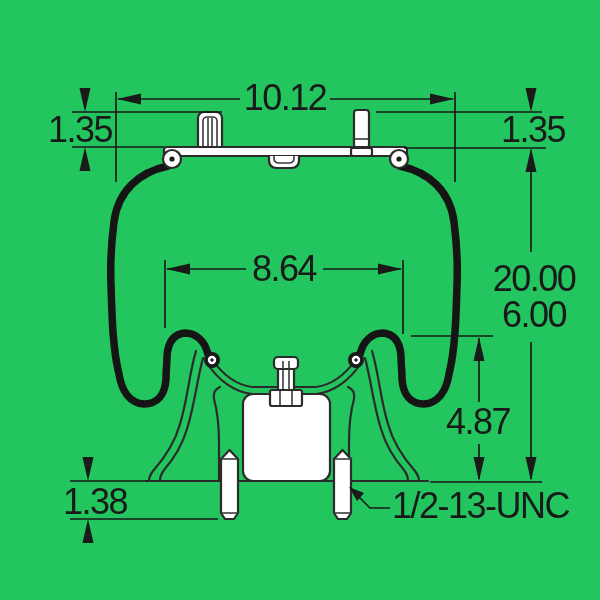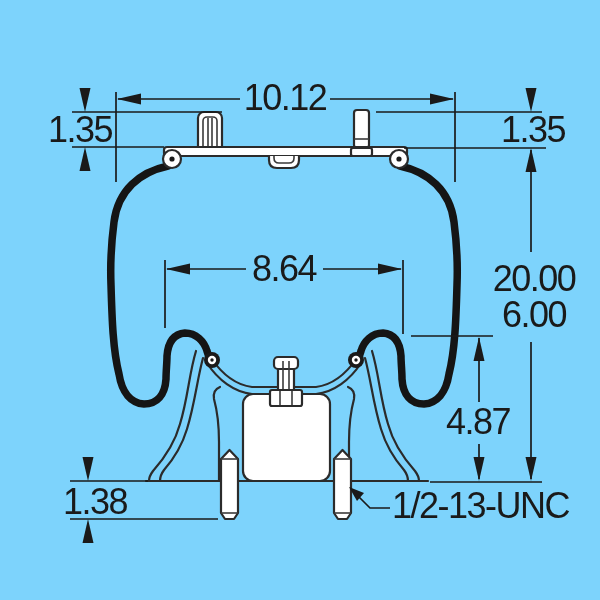--- a/index.html
+++ b/index.html
@@ -1,16 +1,16 @@
 <!DOCTYPE html>
 <html><head>
 <meta charset="utf-8">
 <style>
   html,body{margin:0;padding:0;background:#ffffff;}
-  .canvas{position:relative;width:600px;height:600px;background:#7dd3fc;overflow:hidden;
+  .canvas{position:relative;width:600px;height:600px;background:#22c55e;overflow:hidden;
           font-family:"Liberation Sans",sans-serif;}
   svg{position:absolute;left:0;top:0;}
   .part{stroke:#2b2b2b;stroke-width:2.2;fill:none;stroke-linecap:round;stroke-linejoin:round;}
   .partfill{stroke:#2b2b2b;stroke-width:2.2;fill:#ffffff;stroke-linejoin:round;}
   .thin{stroke:#3a3a3a;stroke-width:1.6;fill:none;}
   .bellows{stroke:#151515;stroke-width:7.5;fill:none;stroke-linecap:round;}
   .dim{stroke:#1a1a1a;stroke-width:1.7;fill:none;}
   .arrow{fill:#1a1a1a;stroke:none;}
   .dimtext{font-family:"Liberation Sans",sans-serif;font-size:36px;letter-spacing:-1.5px;
            fill:#1a1a1a;}

